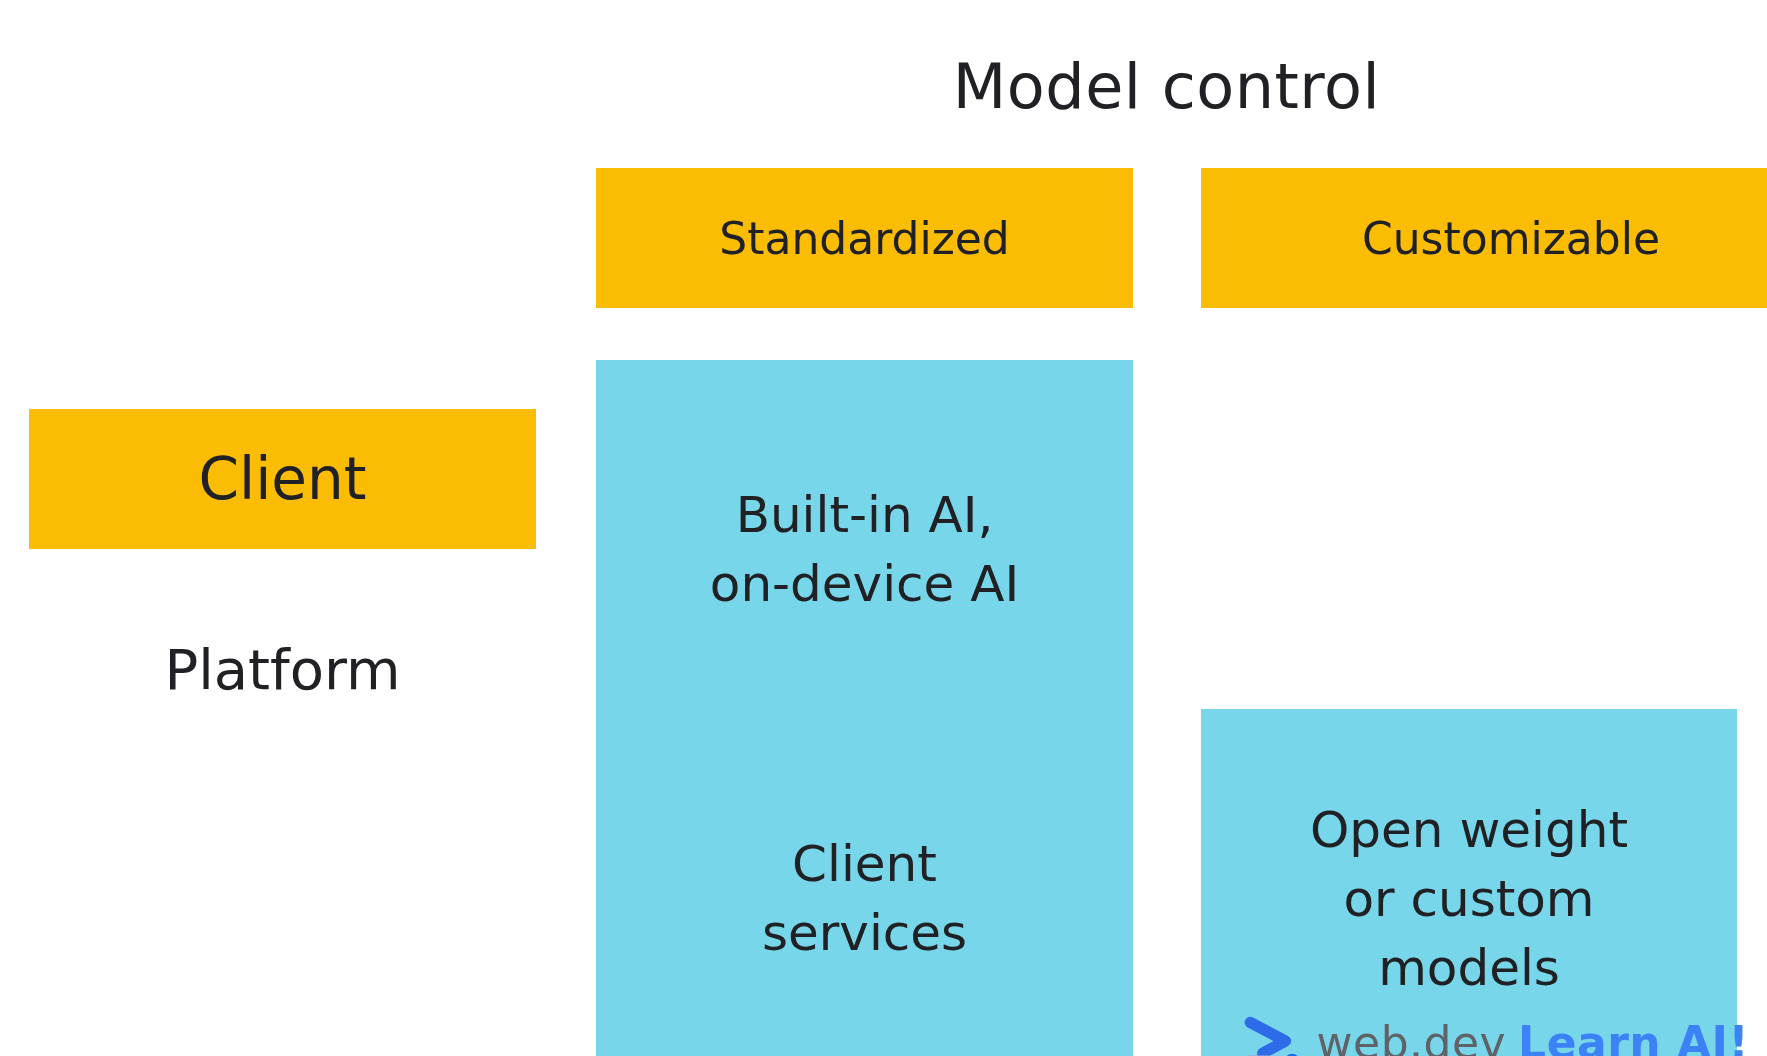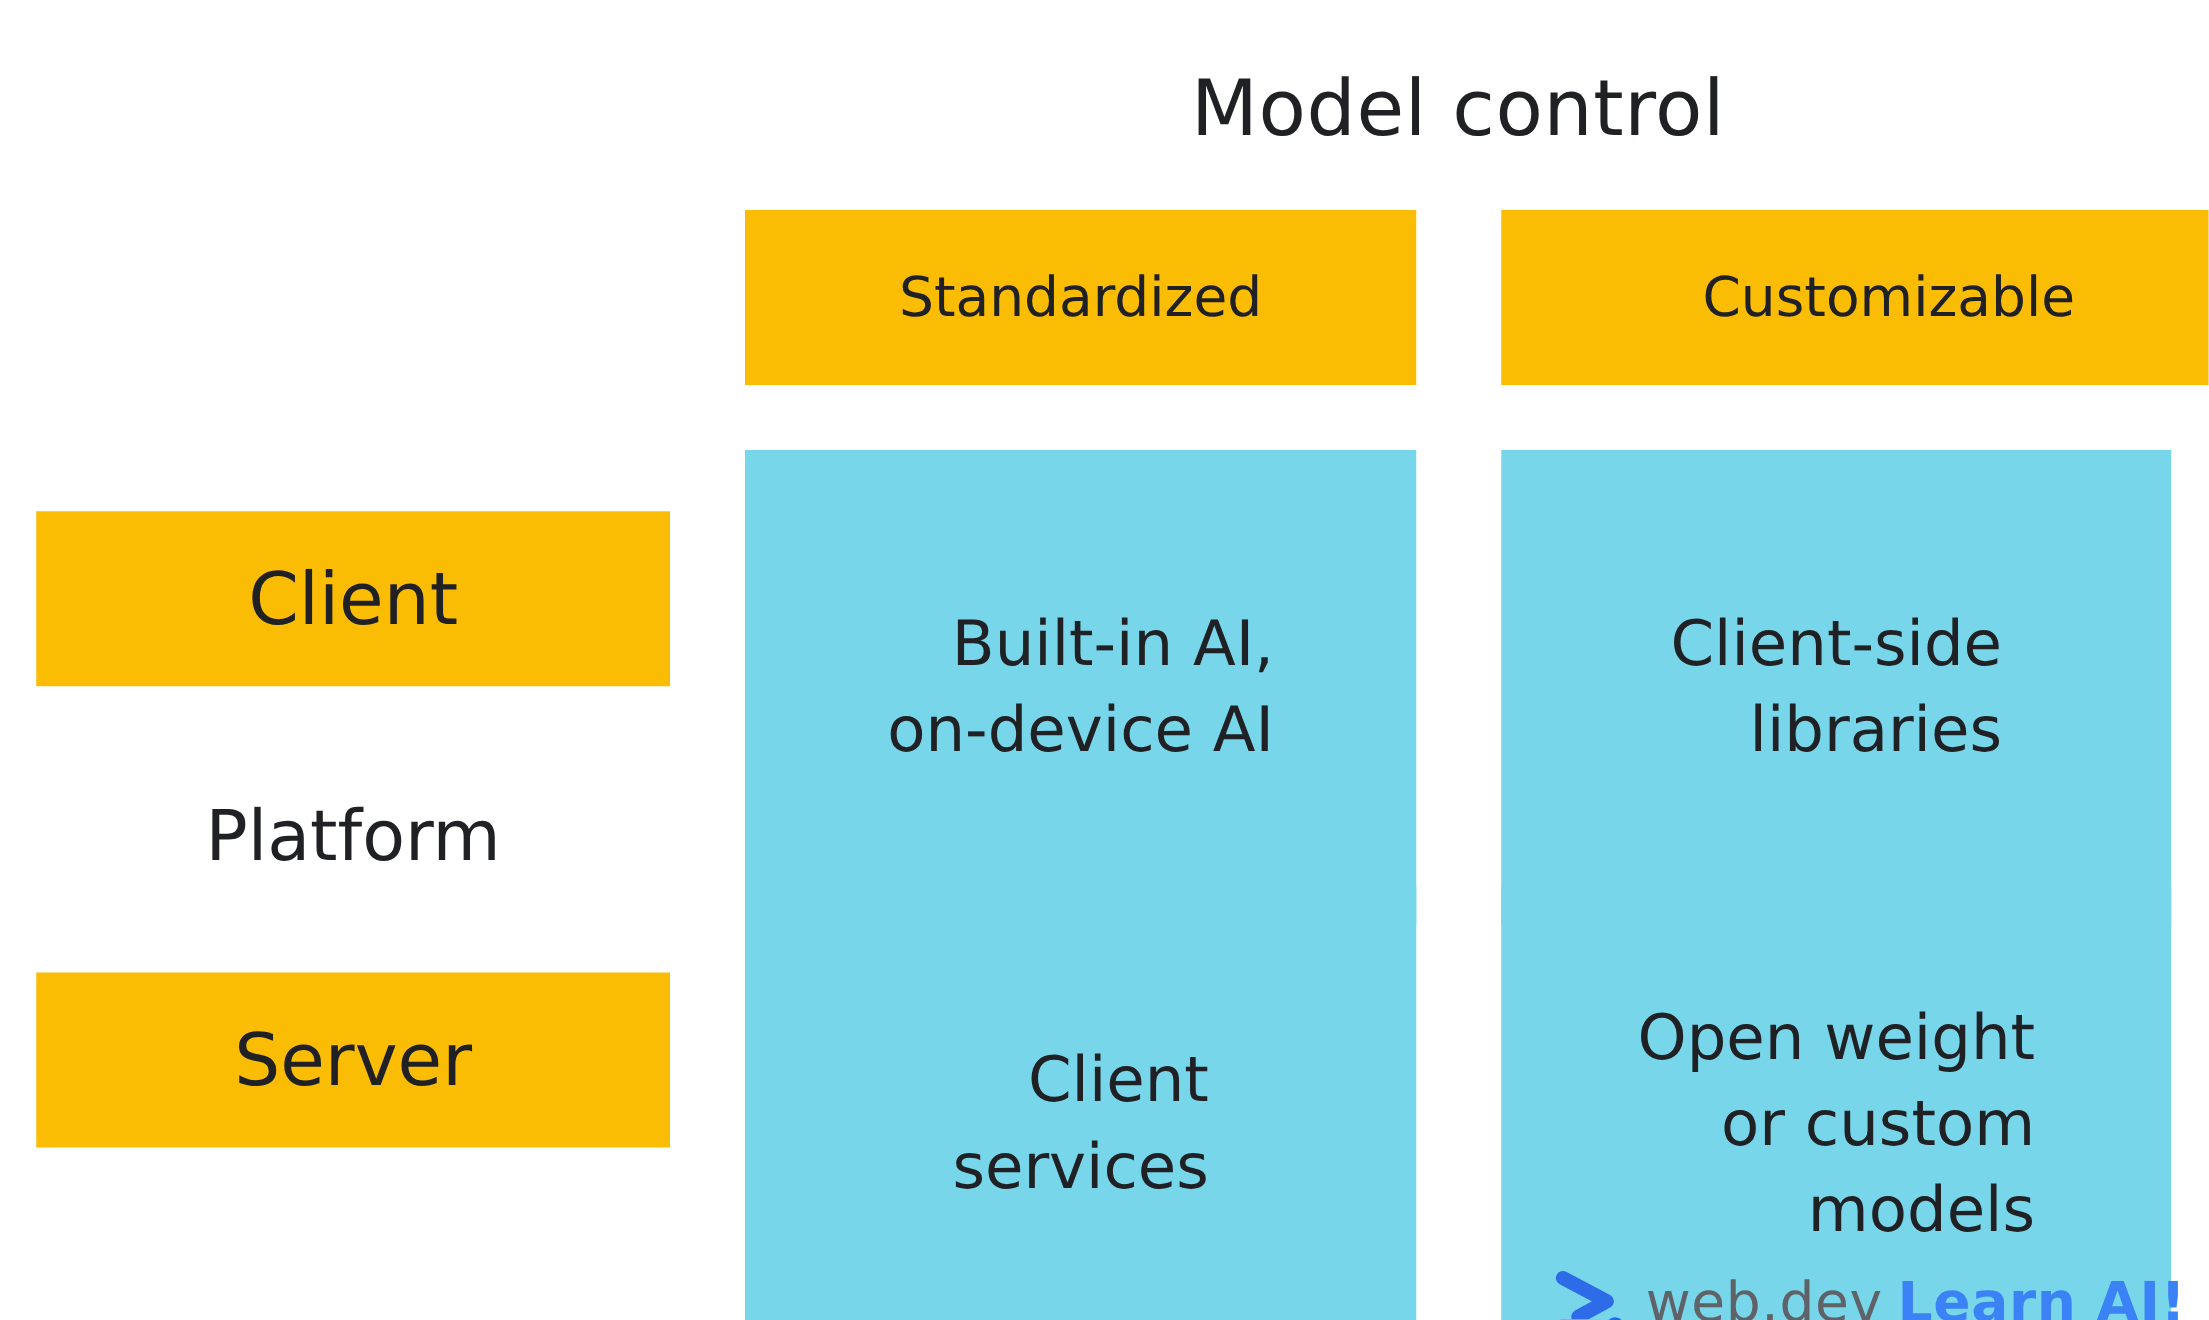--- a/index.html
+++ b/index.html
@@ -41,21 +41,20 @@
   .row-axis-title {
     left: 29px; top: 601px; width: 507px; height: 66px;
     font-size: 56px; font-weight: 500;
   }
   .cell {
     background: #78D6EA;
     width: 537px; height: 380px;
     font-size: 50px; font-weight: 500;
     line-height: 1.38;
     white-space: pre-line;
-    text-align: right;
   }
   .cell.r1c1 { left: 596px;  top: 325px; }
   .cell.r1c2 { left: 1201px; top: 325px; width: 536px; }
   .cell.r2c1 { left: 596px;  top: 674px; }
   .cell.r2c2 { left: 1201px; top: 674px; width: 536px; }
   .footer {
     position: absolute;
     right: 18px; top: 972px; height: 70px;
     display: flex; align-items: center; gap: 12px;
   }
@@ -71,27 +70,24 @@
   <div class="abs center-flex diagram-title">Model control</div>
 
   <div class="abs center-flex col-header c1">Standardized</div>
 
   <div class="abs center-flex col-header c2">Customizable</div>
 
   <div class="abs center-flex row-header r1">Client</div>
 
   <div class="abs center-flex row-axis-title">Platform</div>
 
-  <div class="abs center-flex row-header r2">Server</div>
 
   <div class="abs center-flex cell r1c1">Built-in AI,
 on-device AI</div>
 
-  <div class="abs center-flex cell r1c2">Client-side
-libraries</div>
 
   <div class="abs center-flex cell r2c1">Client
 services</div>
 
   <div class="abs center-flex cell r2c2">Open weight
 or custom
 models</div>
 
   <div class="footer">
     <span>

